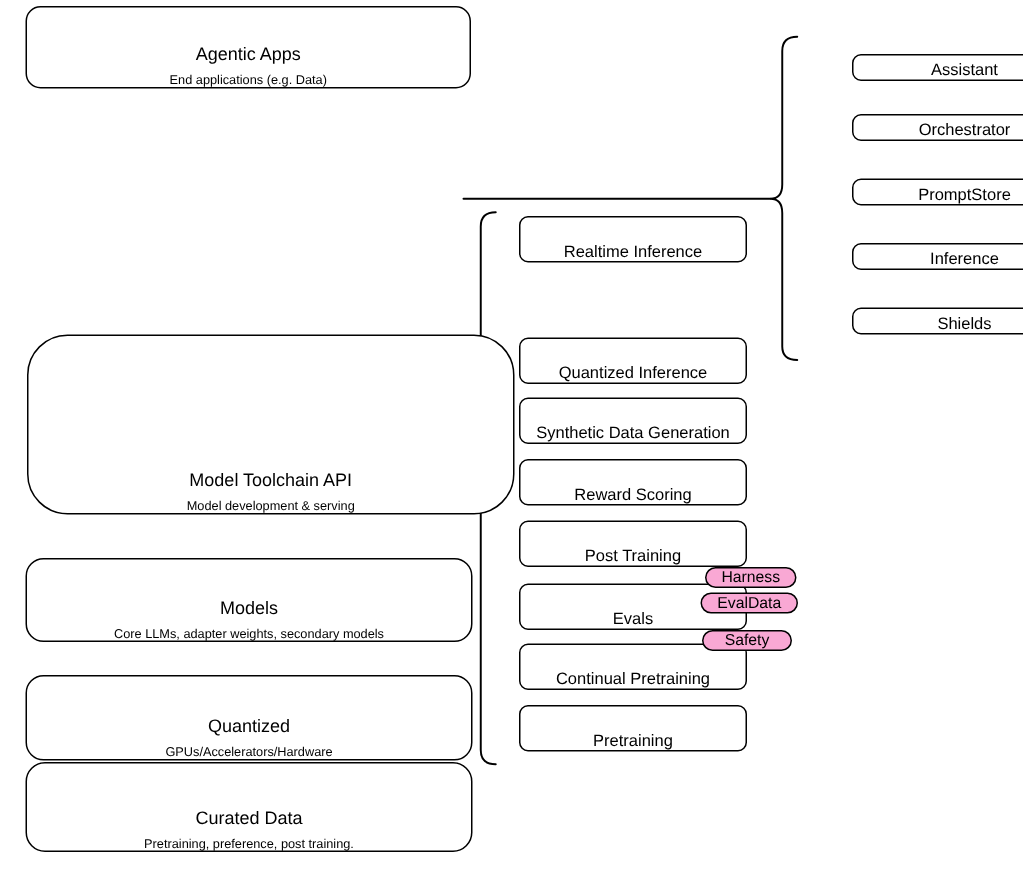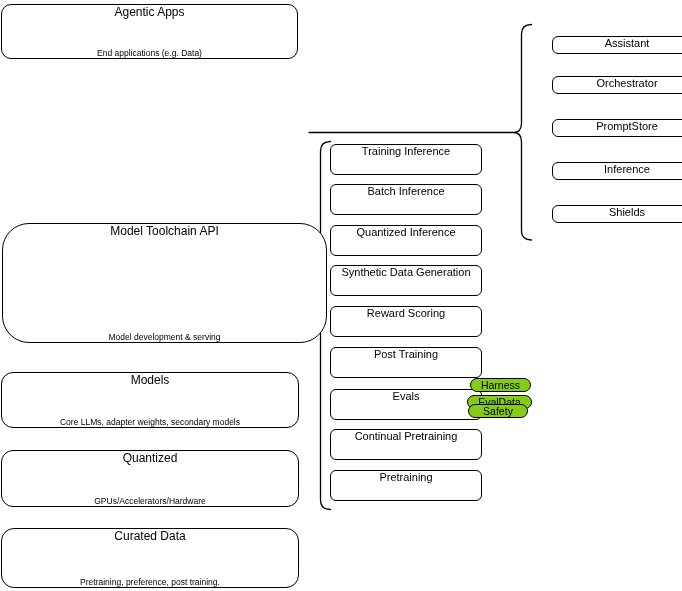--- a/index.html
+++ b/index.html
@@ -29,22 +29,23 @@
     stroke-linecap: round;
   }
   .box {
     position: absolute;
     background: #ffffff;
     border: 1.4px solid #000000;
     box-sizing: border-box;
     display: flex;
     flex-direction: column;
     align-items: center;
-    justify-content: space-between;
+    justify-content: flex-end;
     text-align: center;
+    margin-left: 16px;
   }
   .lbox .t {
     font-size: 12px;
     line-height: 14px;
     white-space: nowrap;
   }
   .lbox .s {
     font-size: 8.5px;
     line-height: 10px;
     margin-top: 5px;
@@ -62,21 +63,21 @@
   .rbox {
     left: 552px;
     width: 150px;
     height: 18px;
     border-radius: 6px;
     font-size: 11px;
     white-space: nowrap;
   }
   .tag {
     position: absolute;
-    background: #84cc16;
+    background: #f9a8d4;
     border: 1.3px solid #000000;
     box-sizing: border-box;
     border-radius: 8px;
     height: 14px;
     font-size: 10.5px;
     line-height: 12px;
     display: flex;
     align-items: center;
     justify-content: center;
     white-space: nowrap;
@@ -108,38 +109,37 @@
   <div class="box lbox" style="left:1px;top:372px;width:298px;height:56px;border-radius:12px">
     <div class="t">Models</div>
     <div class="s">Core LLMs, adapter weights, secondary models</div>
   </div>
 
   <div class="box lbox" style="left:1px;top:450px;width:298px;height:57px;border-radius:12px">
     <div class="t">Quantized</div>
     <div class="s">GPUs/Accelerators/Hardware</div>
   </div>
 
-  <div class="box lbox" style="left:1px;top:528px;width:298px;height:60px;border-radius:13px">
+  <div class="box lbox" style="left:1px;top:508px;width:298px;height:60px;border-radius:13px">
     <div class="t">Curated Data</div>
     <div class="s">Pretraining, preference, post training.</div>
   </div>
 
-  <div class="box mbox" style="top:144px">Training Inference</div>
-  <div class="box mbox" style="top:184px">Batch Inference</div>
+  <div class="box mbox" style="top:144px">Realtime Inference</div>
   <div class="box mbox" style="top:225px">Quantized Inference</div>
   <div class="box mbox" style="top:265px">Synthetic Data Generation</div>
   <div class="box mbox" style="top:306px">Reward Scoring</div>
   <div class="box mbox" style="top:347px">Post Training</div>
   <div class="box mbox" style="top:389px">Evals</div>
   <div class="box mbox" style="top:429px">Continual Pretraining</div>
   <div class="box mbox" style="top:470px">Pretraining</div>
 
   <div class="tag" style="left:470px;top:378px;width:61px">Harness</div>
   <div class="tag" style="left:467px;top:395px;width:65px">EvalData</div>
-  <div class="tag" style="left:468px;top:404px;width:60px">Safety</div>
+  <div class="tag" style="left:468px;top:420px;width:60px">Safety</div>
 
   <div class="box rbox" style="top:36px">Assistant</div>
   <div class="box rbox" style="top:76px">Orchestrator</div>
   <div class="box rbox" style="top:119px">PromptStore</div>
   <div class="box rbox" style="top:162px">Inference</div>
   <div class="box rbox" style="top:205px">Shields</div>
 
 </div>
 
 </body></html>

